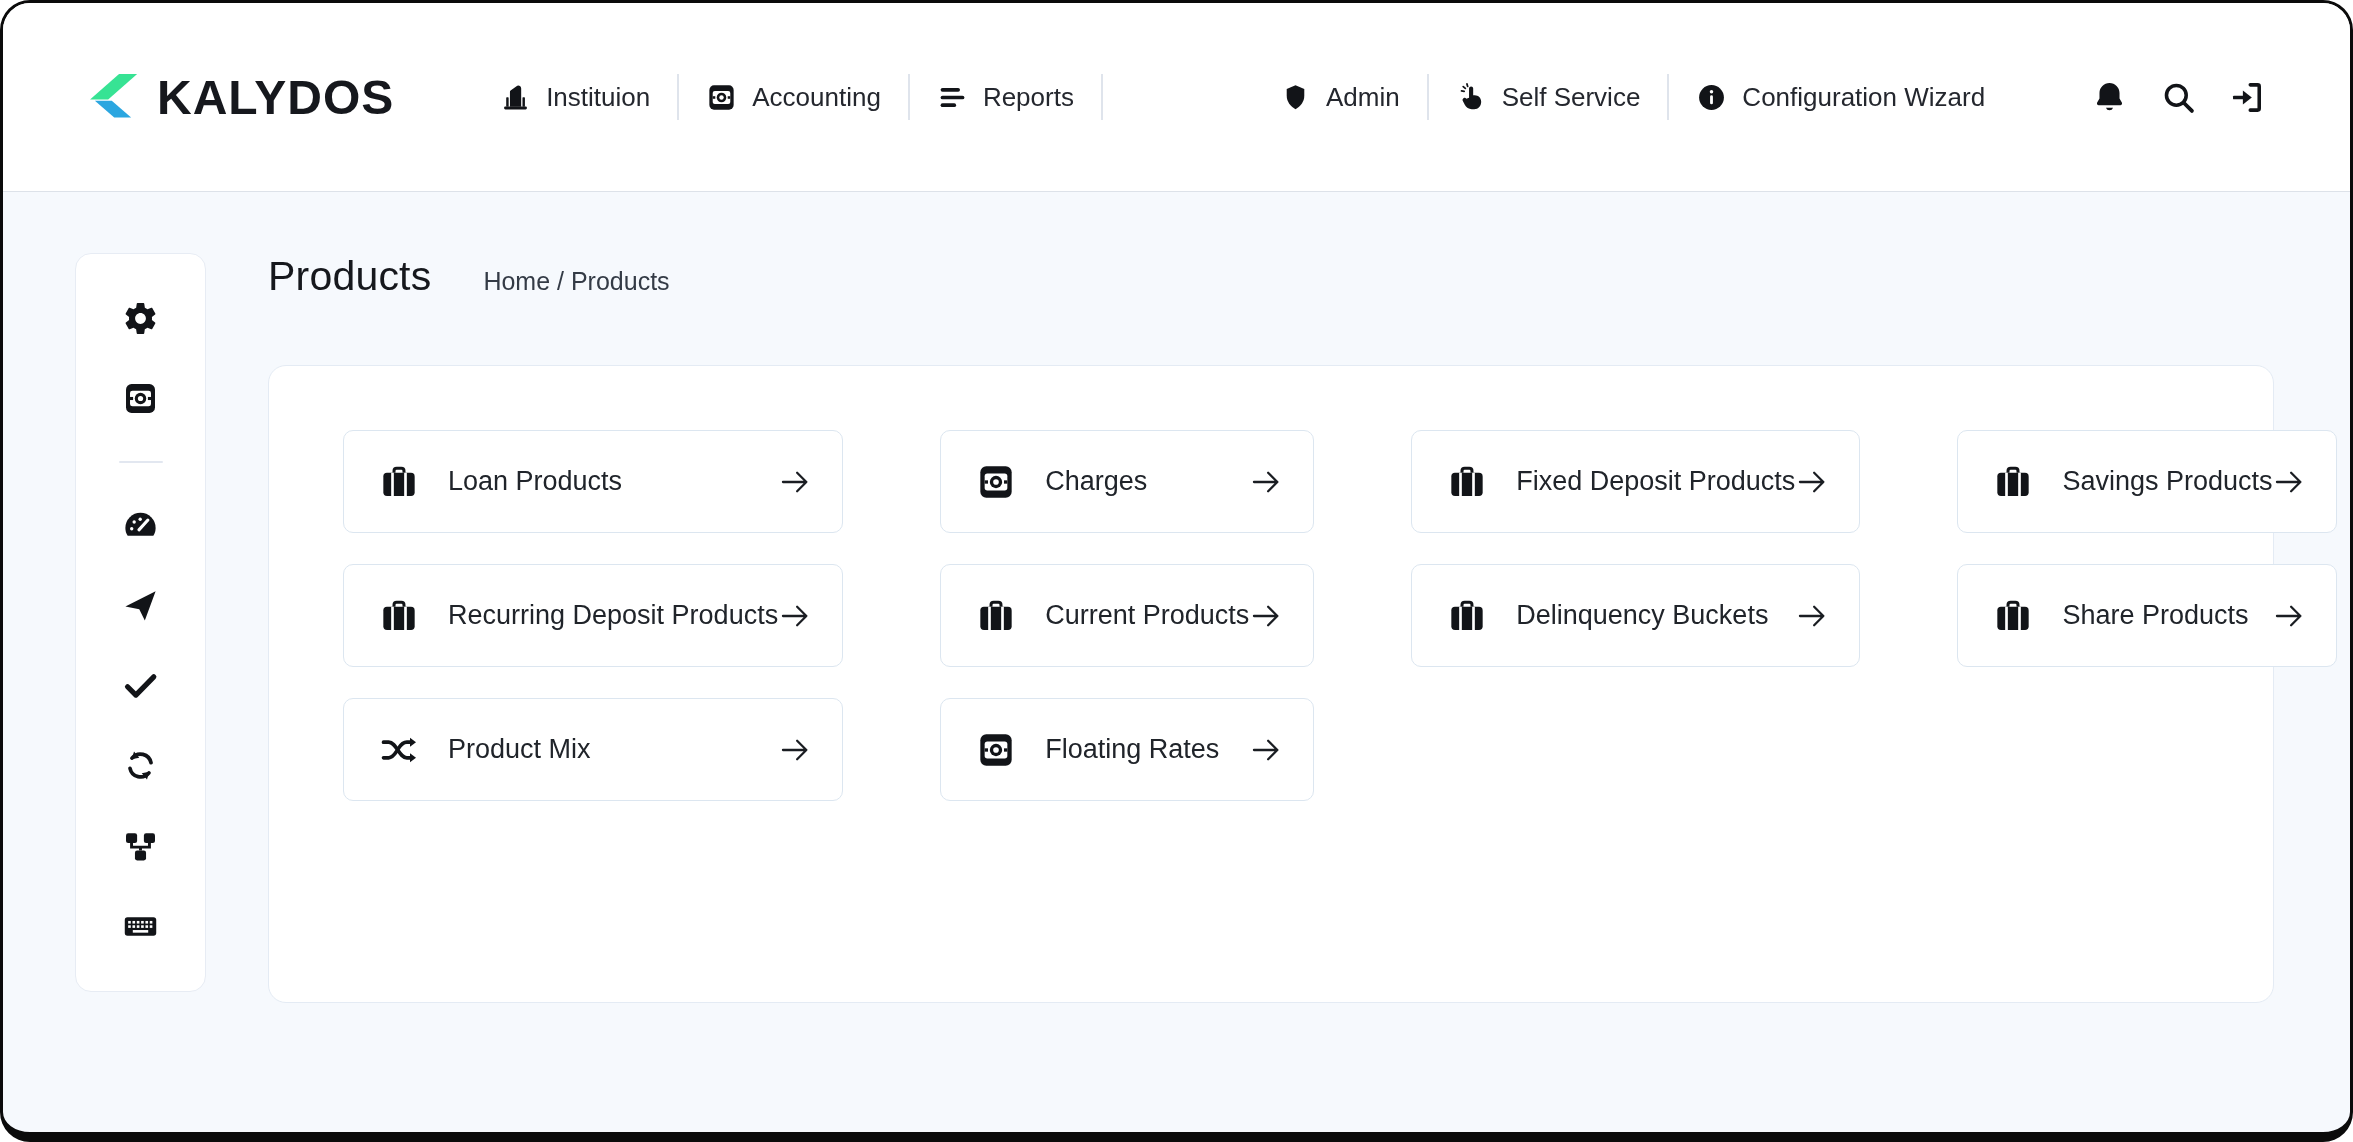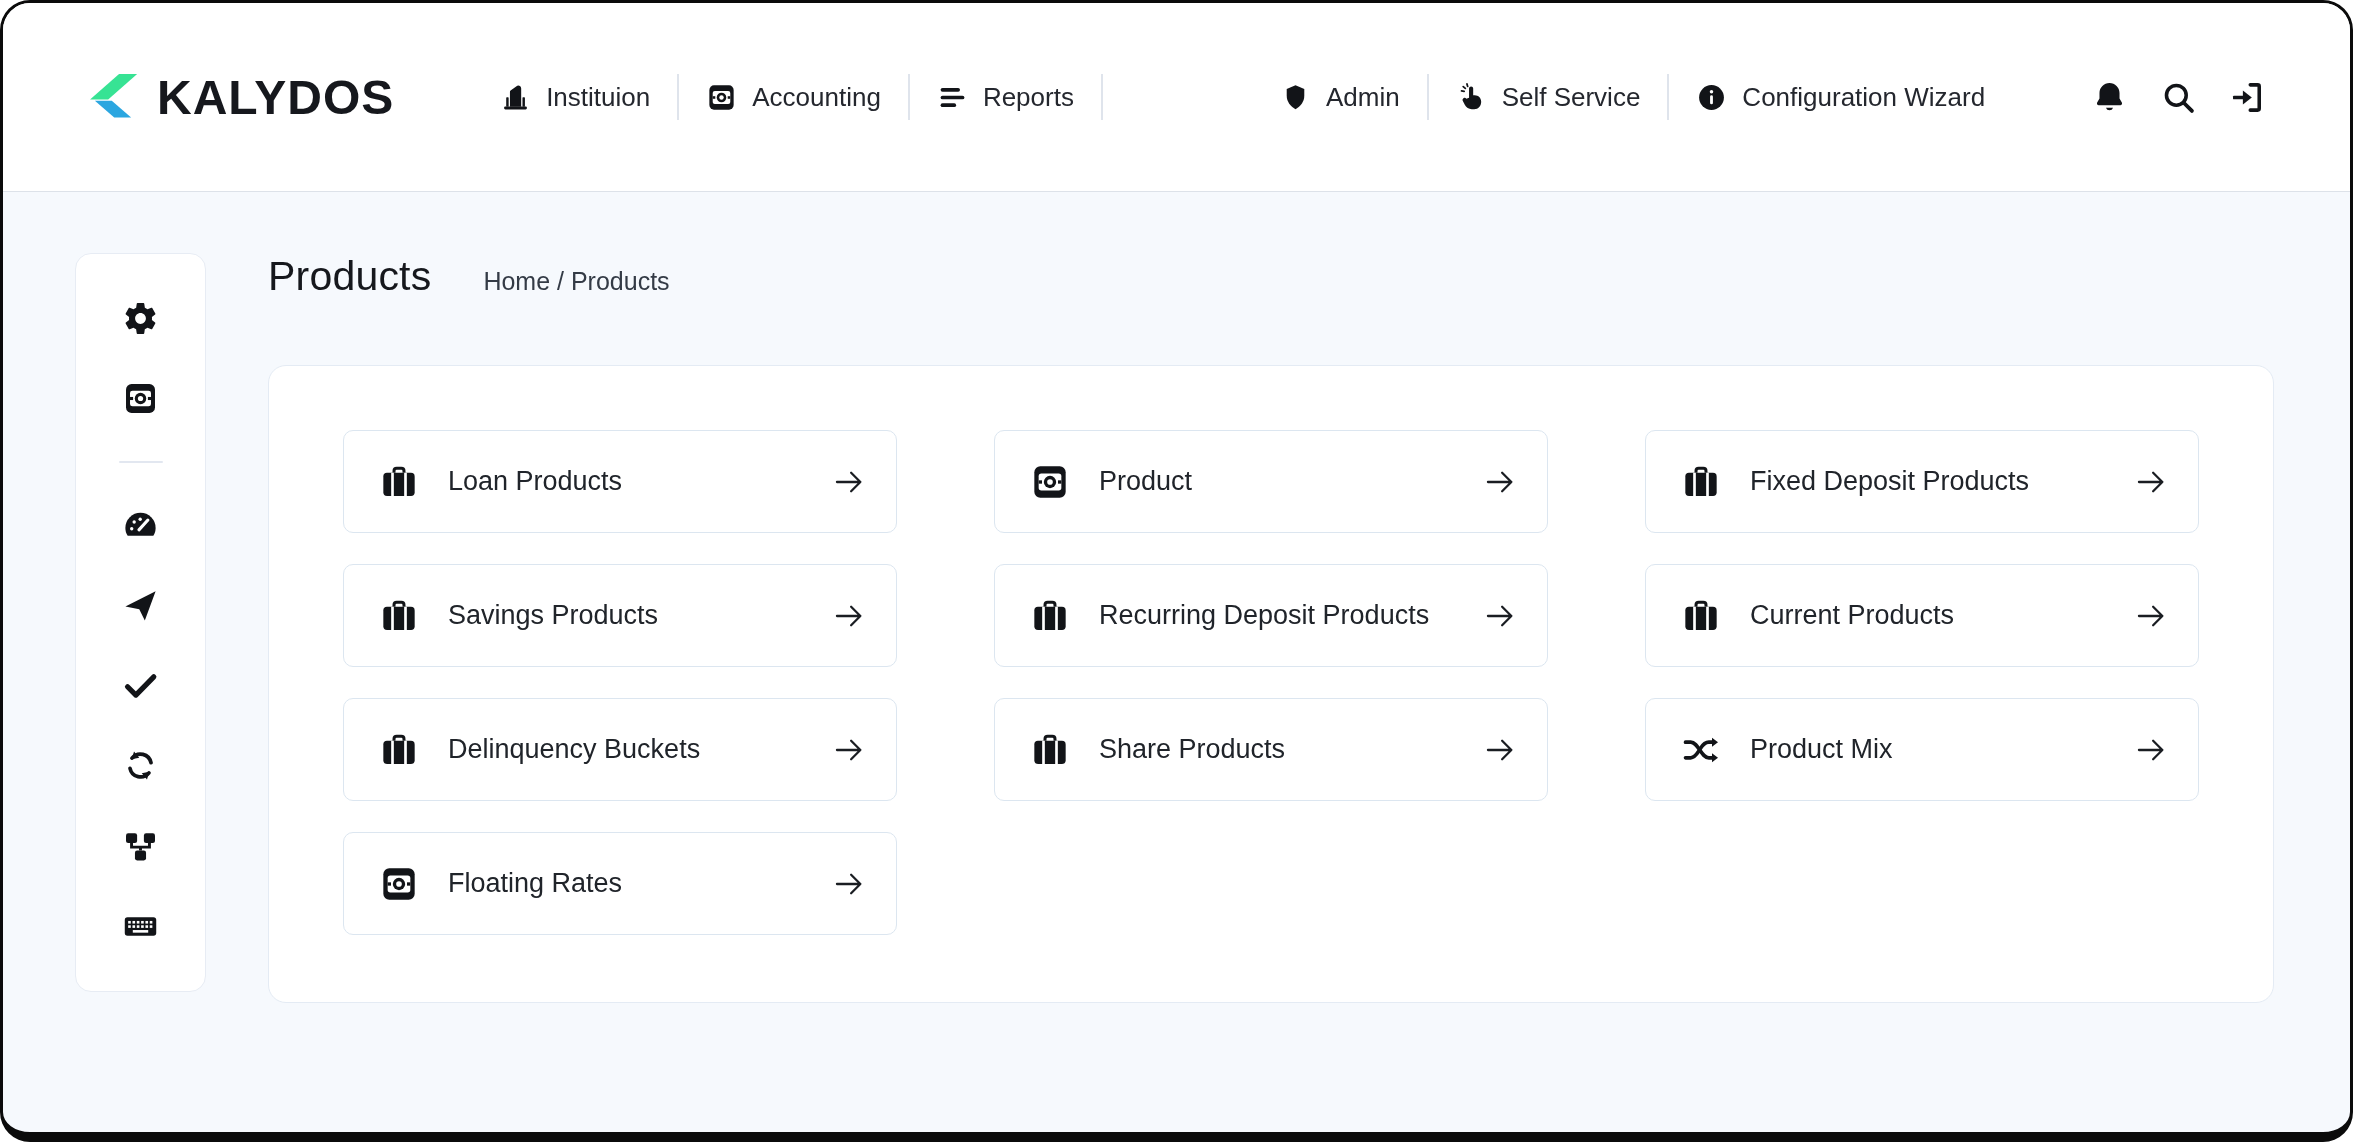--- a/index.html
+++ b/index.html
@@ -39,21 +39,21 @@
   .side-divider { width:44px; height:2px; background:#e2e7f0; border-radius:2px; }
   
   .page-head { position:absolute; left:265px; top:250px; display:flex; align-items:baseline; gap:52px; }
   .page-title { font-size:41px; font-weight:400; color:#16181d; letter-spacing:.2px; }
   .breadcrumb { font-size:25px; color:#343b46; cursor:pointer; }
   
   .panel {
     position:absolute; left:265px; top:362px; width:2006px; height:638px;
     background:#ffffff; border:1.5px solid #e4ebf4; border-radius:18px;
     padding:64px 74px;
-    display:grid; grid-template-columns:repeat(3,1fr);
+    display:grid; grid-template-columns:repeat(4,1fr);
     grid-auto-rows:103px; column-gap:97px; row-gap:31px;
   }
   .card {
     display:flex; align-items:center;
     background:#ffffff; border:1.5px solid #dce6f0; border-radius:10px;
     padding:0 30px 0 35px; cursor:pointer;
   }
   .card .ic-card { width:40px; height:40px; flex:0 0 auto; }
   .card-label { margin-left:29px; font-size:27px; color:#20242a; white-space:nowrap; }
   .card-arrow { margin-left:auto; width:34px; height:34px; }
@@ -284,21 +284,21 @@
         </svg>
       <span class="card-label">Loan Products</span>
       <svg class="ic card-arrow">
           <use href="#i-arrow"></use>
         </svg>
     </div>
     <div class="card">
       <svg class="ic ic-card">
           <use href="#i-money"></use>
         </svg>
-      <span class="card-label">Product</span>
+      <span class="card-label">Charges</span>
       <svg class="ic card-arrow">
           <use href="#i-arrow"></use>
         </svg>
     </div>
     <div class="card">
       <svg class="ic ic-card">
           <use href="#i-briefcase"></use>
         </svg>
       <span class="card-label">Fixed Deposit Products</span>
       <svg class="ic card-arrow">

